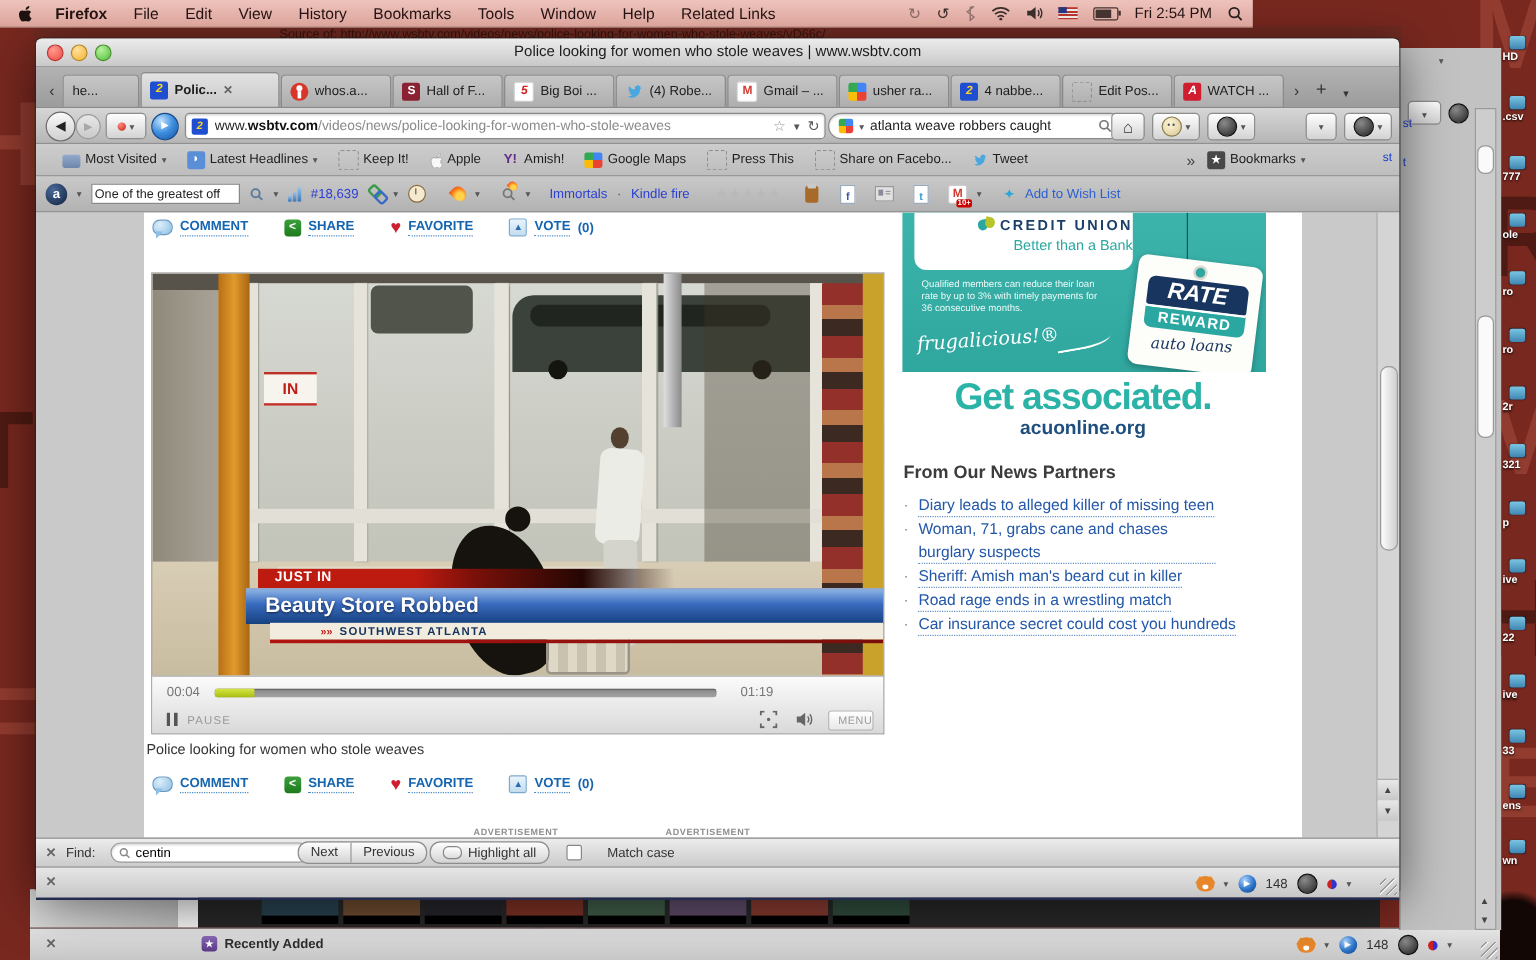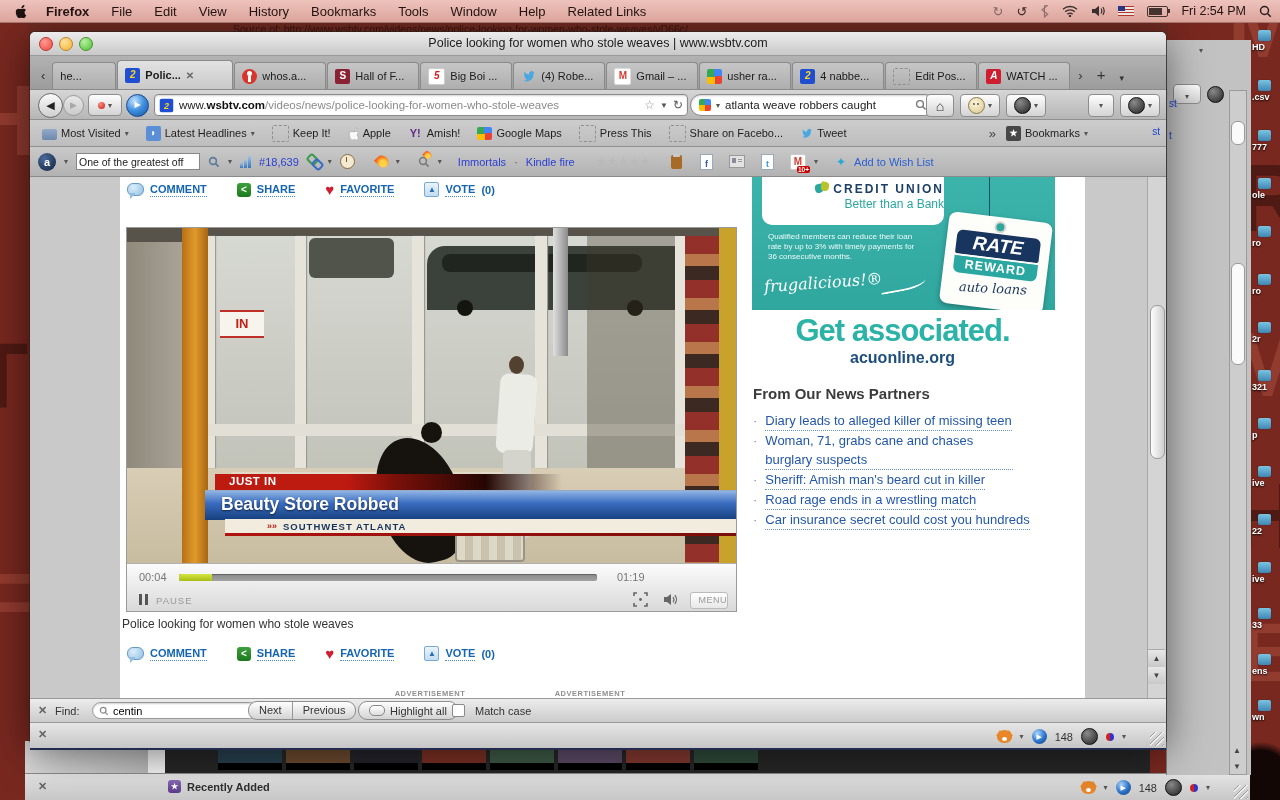--- a/index.html
+++ b/index.html
@@ -11,21 +11,21 @@
   .blob{position:absolute;width:70px;height:60px;background:radial-gradient(circle at 50% 60%,#120705 55%,rgba(18,7,5,0) 72%);}
   
   .dicon{position:absolute;width:28px;text-align:left;}
   .dicon .sq{display:block;width:13px;height:11px;margin-left:6px;border-radius:2px;
     background:linear-gradient(#79c5e2,#3f86b3);box-shadow:0 0 1px #123;}
   .dicon .lbl{display:block;font-size:9px;font-weight:bold;color:#fff;text-shadow:0 1px 2px #000;margin-top:1px;}
   
   .source-strip{position:absolute;left:28px;top:22px;width:1140px;height:13px;background:#6e2a21;}
   .source-strip span{position:absolute;left:205px;top:1px;font-size:10.5px;color:#38120c;white-space:nowrap;}
   
-  #menubar{position:absolute;left:0;top:0;width:1280px;height:22px;z-index:60;
+  #menubar{position:absolute;left:0;top:0;width:1044px;height:22px;z-index:60;
     background:linear-gradient(#eec3bc,#dba49b);border-bottom:1px solid rgba(70,25,20,.45);
     display:flex;align-items:center;font-size:13px;color:#241312;}
   #menubar .mitem{margin:0 11px;white-space:nowrap;}
   #menubar .brand{font-weight:bold;}
   .applelogo{width:13px;height:14px;margin:0 8px 0 14px;display:inline-block;}
   #mb-right{position:absolute;right:8px;top:0;height:22px;display:flex;align-items:center;gap:13px;color:#3a2a28;}
   #mb-right .glyph{font-size:13px;}
   .flag{width:16px;height:10px;position:relative;background:repeating-linear-gradient(180deg,#b8352c 0 1.5px,#ece7e2 1.5px 3px);}
   .flag i{position:absolute;left:0;top:0;width:7px;height:5px;background:#2a3580;}
   .batt{width:19px;height:9px;border:1px solid #45332f;border-radius:2px;position:relative;}
@@ -97,21 +97,21 @@
   #searchfield{left:660px;width:228px;border-radius:11px;padding:0 8px;gap:5px;}
   #searchfield input{border:none;outline:none;flex:1;font-size:11.5px;font-family:inherit;color:#222;background:transparent;padding:0;}
   .navbtn{position:absolute;top:4px;height:21px;display:flex;align-items:center;justify-content:center;gap:3px;}
   .homeglyph{font-size:14px;color:#333;}
   .smiley{width:15px;height:15px;border-radius:50%;background:radial-gradient(circle at 40% 35%,#fdf6d8,#d8c690);border:1px solid #8a7a4a;position:relative;}
   .smiley i{position:absolute;left:4px;top:5px;width:2px;height:2px;background:#555;border-radius:50%;}
   .smiley u{position:absolute;left:8px;top:5px;width:2px;height:2px;background:#555;border-radius:50%;}
   .darkball{width:15px;height:15px;border-radius:50%;background:radial-gradient(circle at 35% 30%,#8a8a8a,#222);border:1px solid #111;}
   
   #bmbar{position:relative;height:26px;background:linear-gradient(#cdcdcd,#bdbdbd);
-    border-bottom:1px solid #8f8f8f;display:flex;align-items:center;padding-left:12px;
+    border-bottom:1px solid #8f8f8f;display:flex;align-items:center;padding-left:22px;
     font-size:11px;color:#1e1e1e;}
   .bmitem{display:flex;align-items:center;gap:4px;margin-right:17px;white-space:nowrap;}
   #bm-right{position:absolute;right:78px;top:0;height:26px;display:flex;align-items:center;gap:10px;}
   .bm-frag{position:absolute;font-size:10px;color:#1a3fd0;}
   
   #azbar{position:relative;height:29px;background:linear-gradient(#c9c9c9,#b2b2b2);
     border-bottom:1px solid #8a8a8a;display:flex;align-items:center;padding-left:8px;gap:8px;
     font-size:11px;color:#222;white-space:nowrap;}
   .azlink{color:#2a3fd4;}
   .az-a{width:18px;height:18px;border-radius:50%;background:radial-gradient(circle at 35% 30%,#4a6a9a,#10203c);
@@ -225,21 +225,21 @@
   #findinput{position:absolute;left:62px;top:3px;width:152px;height:15px;border:1px solid #999;border-radius:9px;
     background:#fff;box-shadow:inset 0 1px 2px rgba(0,0,0,.2);display:flex;align-items:center;padding:0 6px;gap:4px;}
   #findinput input{border:none;outline:none;background:transparent;font-size:11px;font-family:inherit;width:120px;color:#000;padding:0;}
   .seg{position:absolute;left:218px;top:2px;height:17px;display:flex;border:1px solid #8d8d8d;border-radius:9px;overflow:hidden;
     background:linear-gradient(#fefefe,#d3d3d3);}
   .seg span{padding:0 10px;line-height:17px;}
   .seg span:first-child{border-right:1px solid #999;}
   #highlightall{position:absolute;left:328px;top:2px;height:17px;border:1px solid #8d8d8d;border-radius:9px;
     background:linear-gradient(#fefefe,#d3d3d3);display:flex;align-items:center;gap:5px;padding:0 10px;}
   #highlightall .oval{width:14px;height:9px;border:1px solid #888;border-radius:5px;background:linear-gradient(#fff,#ddd);}
-  #matchcase{position:absolute;left:422px;display:flex;align-items:center;gap:10px;}
+  #matchcase{position:absolute;left:442px;display:flex;align-items:center;gap:21px;}
   #matchcase .cb{width:11px;height:11px;border:1px solid #888;background:#fff;border-radius:2px;}
   
   #statusbar{position:relative;height:25px;background:linear-gradient(#e6e6e6,#c6c6c6);
     border-top:1px solid #9a9a9a;border-bottom:2px solid #232c4e;font-size:11px;color:#333;}
   #statusbar .close{position:absolute;left:8px;top:5px;color:#666;font-weight:bold;}
   .statuscluster{position:absolute;display:flex;align-items:center;gap:8px;}
   .fox{width:15px;height:13px;background:#e8872a;border-radius:50% 50% 45% 45%;position:relative;}
   .fox i{position:absolute;left:-1px;top:-4px;border:4px solid transparent;border-bottom:6px solid #e8872a;width:0;height:0;}
   .fox u{position:absolute;right:-1px;top:-4px;border:4px solid transparent;border-bottom:6px solid #e8872a;width:0;height:0;}
   .fox b{position:absolute;left:5px;top:7px;width:5px;height:4px;background:#fff;border-radius:50%;}

